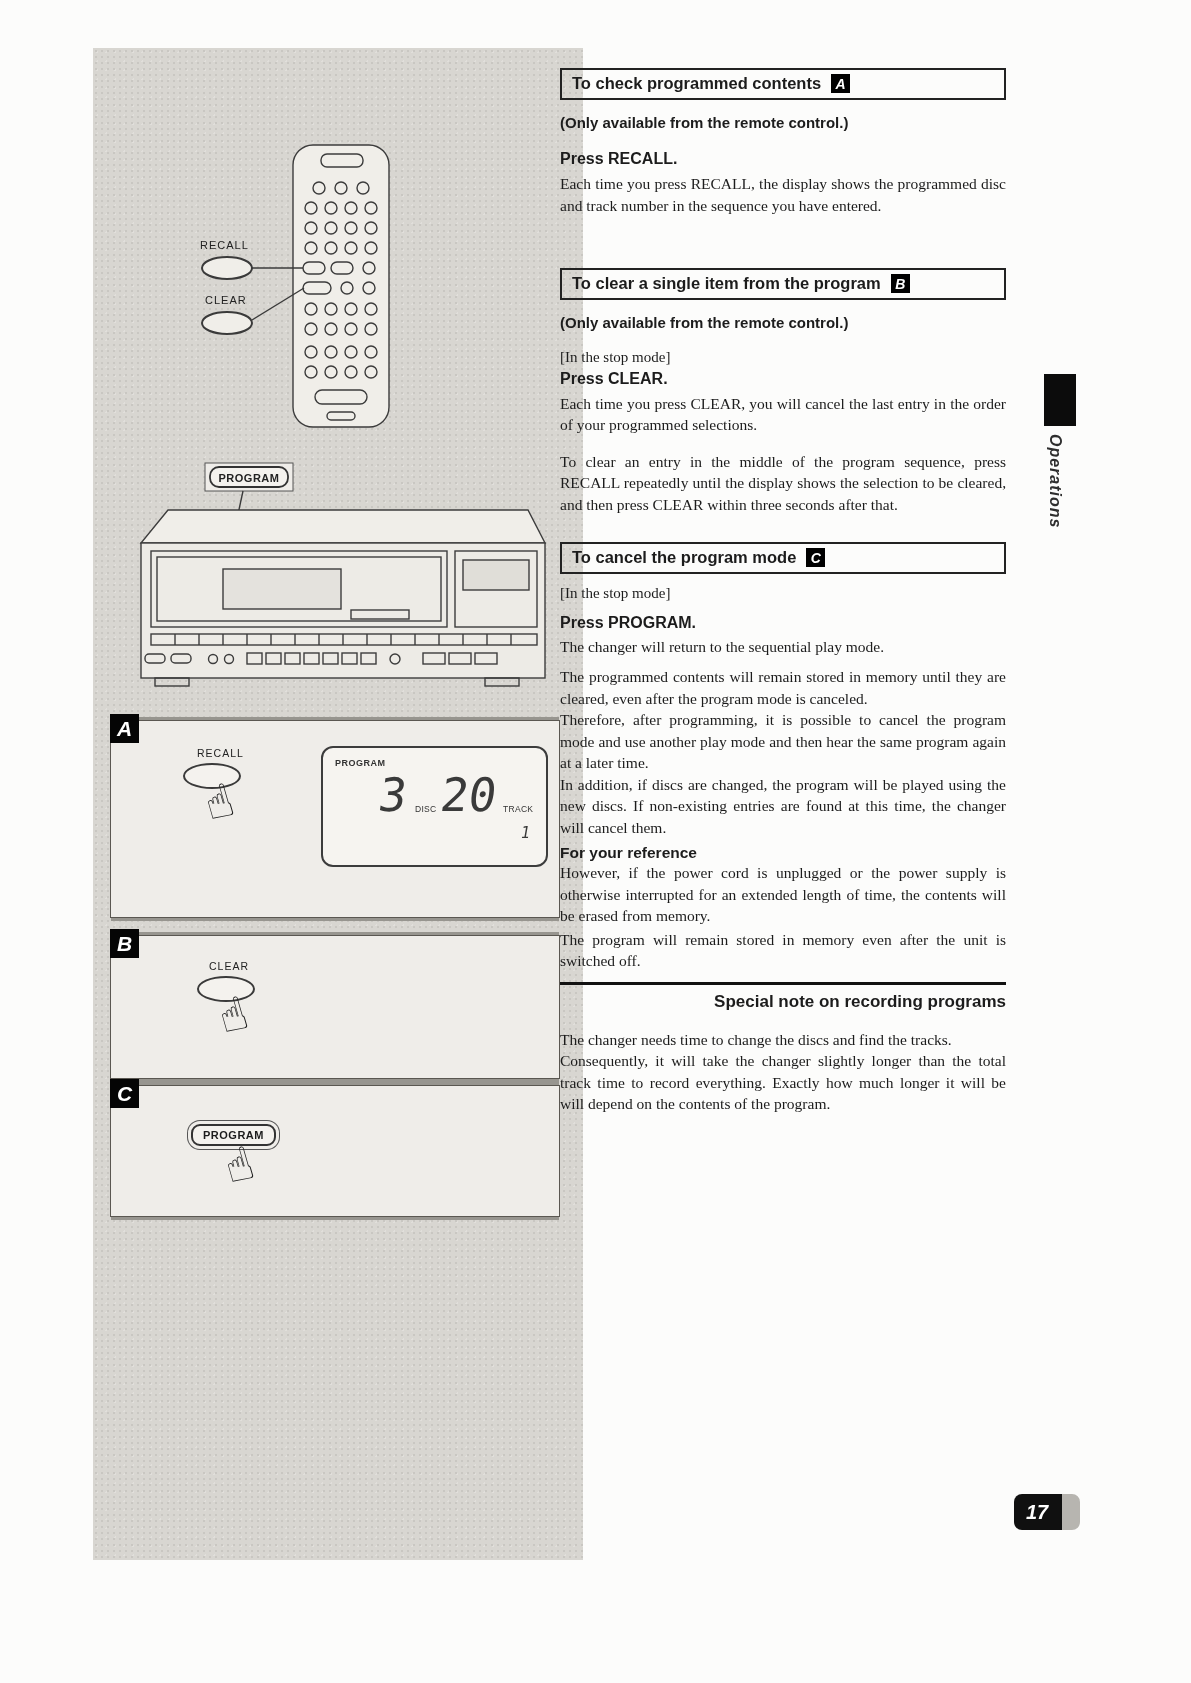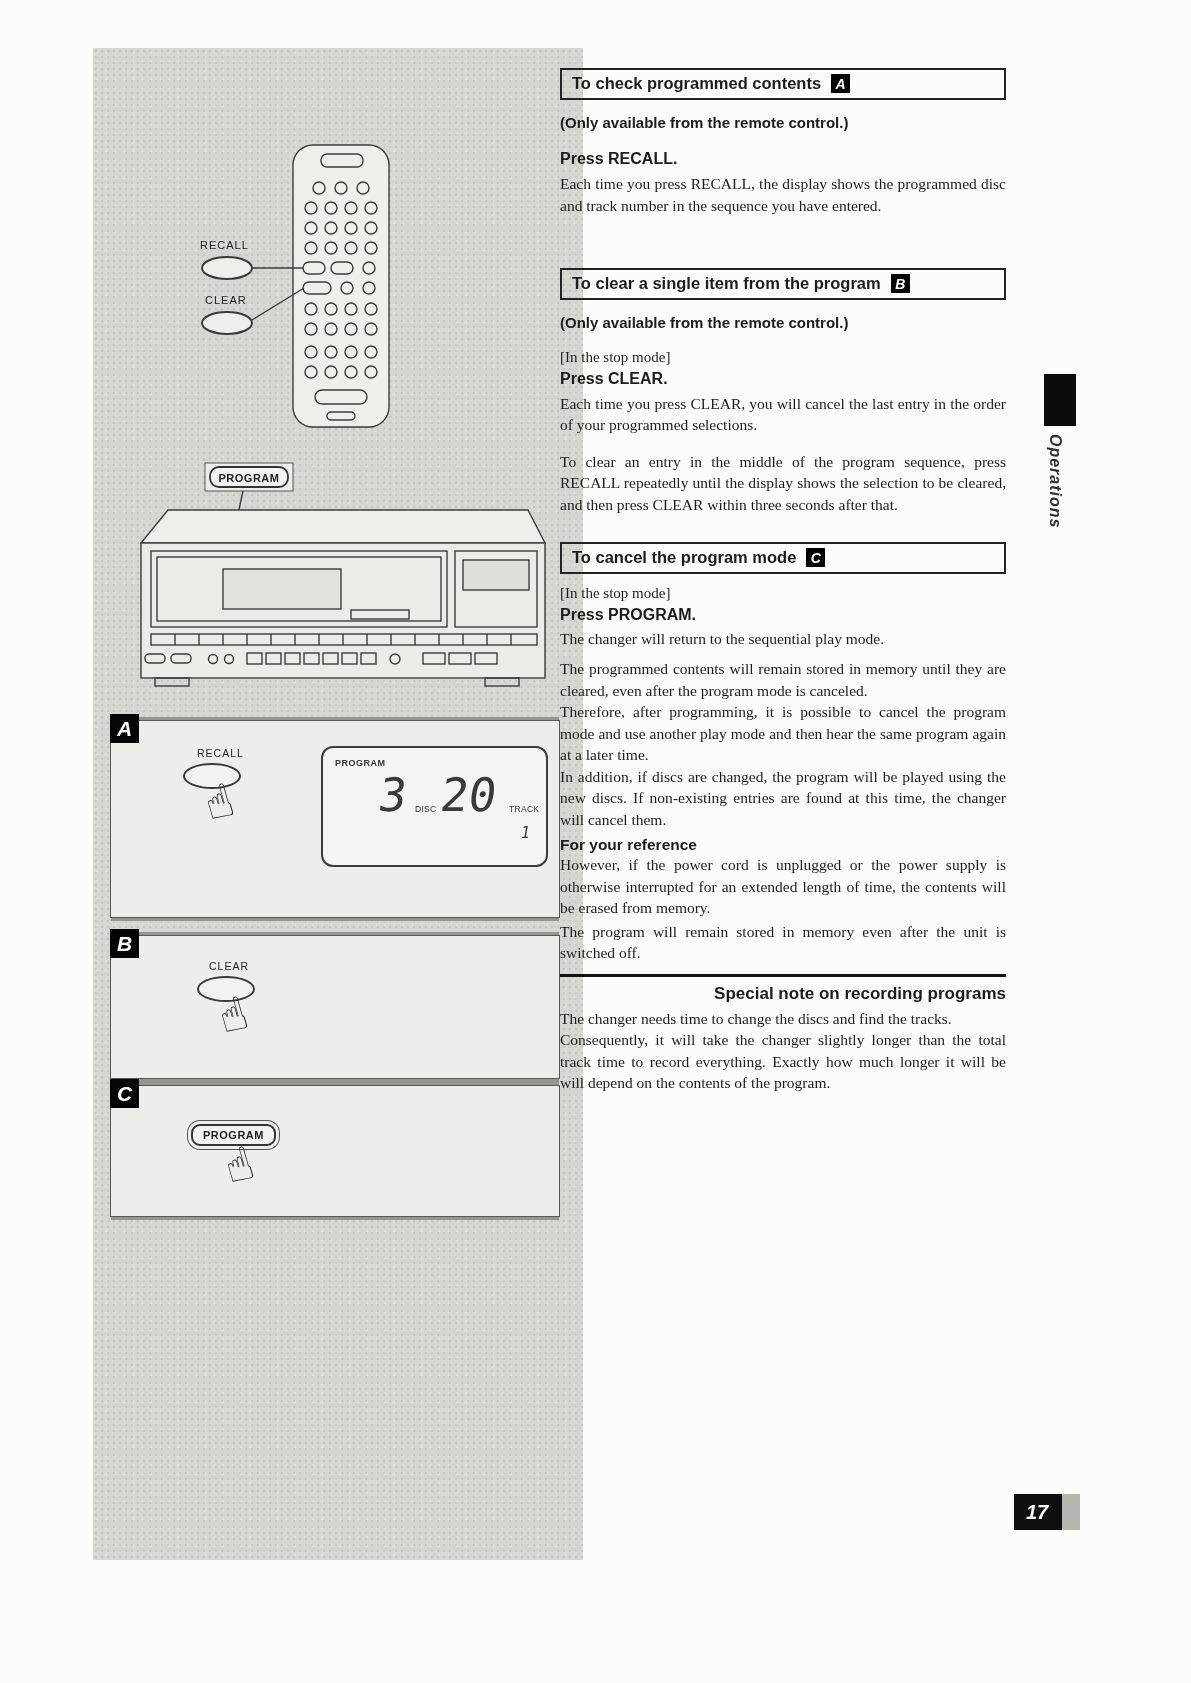--- a/index.html
+++ b/index.html
@@ -53,21 +53,21 @@
   .rule{border-top:3px solid #111;height:0;}
   .special-head{font:bold 17px "Liberation Sans",sans-serif;text-align:right;}
 
   
   .side-tab{position:absolute;left:1044px;top:374px;width:32px;height:52px;background:#0c0c0c;}
   .side-tab-text{position:absolute;left:1046px;top:434px;writing-mode:vertical-rl;
     font:italic bold 16px "Liberation Sans",sans-serif;letter-spacing:1px;color:#2e2e2e;}
   .pagenum{position:absolute;left:1014px;top:1494px;width:66px;height:36px;
     background:linear-gradient(90deg,#101010 0 48px,#b7b5b0 48px);
     color:#fff;font:italic bold 20px "Liberation Sans",sans-serif;
-    display:flex;align-items:center;padding-left:12px;box-sizing:border-box;}
+    display:flex;align-items:center;padding-left:12px;box-sizing:border-box;border-radius:8px;}
 </style>
 </head>
 <body>
 
 <div class="page">
 
   <div class="ill-panel">
 
     <svg class="ill-svg" viewBox="0 0 490 620">
       <g stroke="#3c3c3c" stroke-width="1.4" fill="none">
@@ -178,21 +178,21 @@
     <div class="subbox" style="top:672px;height:196px;">
       <div class="letter-chip">A</div>
       <div class="mini-label" style="left:86px;top:26px;">RECALL</div>
       <div class="oval-btn" style="left:72px;top:42px;"></div>
       <div class="hand" style="left:94px;top:58px;">☝</div>
       <div class="lcd">
         <span class="lcd-tag">PROGRAM</span>
         <span class="lcd-digit" style="left:56px;top:24px;">3</span>
         <span class="lcd-small" style="left:92px;top:56px;">DISC</span>
         <span class="lcd-digit" style="left:118px;top:24px;">20</span>
-        <span class="lcd-small" style="left:186px;top:56px;">TRACK</span>
+        <span class="lcd-small" style="left:180px;top:56px;">TRACK</span>
         <span class="lcd-queue" style="left:198px;top:76px;">1</span>
       </div>
     </div>
 
     <div class="subbox" style="top:887px;height:142px;">
       <div class="letter-chip">B</div>
       <div class="mini-label" style="left:98px;top:24px;">CLEAR</div>
       <div class="oval-btn" style="left:86px;top:40px;"></div>
       <div class="hand" style="left:108px;top:56px;">☝</div>
     </div>
@@ -222,32 +222,32 @@
     <div class="mode" style="margin-top:17px;">[In the stop mode]</div>
     <div class="press" style="margin-top:2px;">Press CLEAR.</div>
     <div class="body" style="margin-top:5px;">Each time you press CLEAR, you will cancel the last entry in the order of your programmed selections.</div>
     <div class="body" style="margin-top:15px;">To clear an entry in the middle of the program sequence, press RECALL repeatedly until the display shows the selection to be cleared, and then press CLEAR within three seconds after that.</div>
 
     <div class="sec-head" style="margin-top:27px;">
       <span>To cancel the program mode</span>
       <span class="chip">C</span>
     </div>
     <div class="mode" style="margin-top:10px;">[In the stop mode]</div>
-    <div class="press" style="margin-top:2px;">Press PROGRAM.</div>
+    <div class="press" style="margin-top:10px;">Press PROGRAM.</div>
     <div class="body" style="margin-top:4px;">The changer will return to the sequential play mode.</div>
     <div class="body" style="margin-top:9px;">The programmed contents will remain stored in memory until they are cleared, even after the program mode is canceled.</div>
     <div class="body">Therefore, after programming, it is possible to cancel the program mode and use another play mode and then hear the same program again at a later time.</div>
     <div class="body">In addition, if discs are changed, the program will be played using the new discs. If non-existing entries are found at this time, the changer will cancel them.</div>
     <div class="ref-head" style="margin-top:6px;">For your reference</div>
     <div class="body">However, if the power cord is unplugged or the power supply is otherwise interrupted for an extended length of time, the contents will be erased from memory.</div>
     <div class="body" style="margin-top:2px;">The program will remain stored in memory even after the unit is switched off.</div>
 
     <div class="rule" style="margin-top:10px;"></div>
     <div class="special-head" style="margin-top:7px;">Special note on recording programs</div>
-    <div class="body" style="margin-top:4px;">The changer needs time to change the discs and find the tracks.</div>
+    <div class="body" style="margin-top:17px;">The changer needs time to change the discs and find the tracks.</div>
     <div class="body">Consequently, it will take the changer slightly longer than the total track time to record everything. Exactly how much longer it will be will depend on the contents of the program.</div>
   </div>
 
   <div class="side-tab"></div>
   <div class="side-tab-text">Operations</div>
   <div class="pagenum">17</div>
 
 </div>
 
 </body></html>

